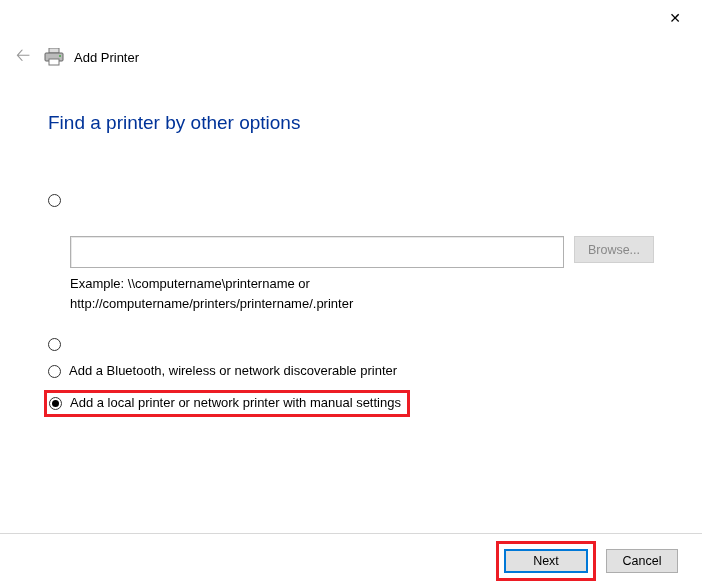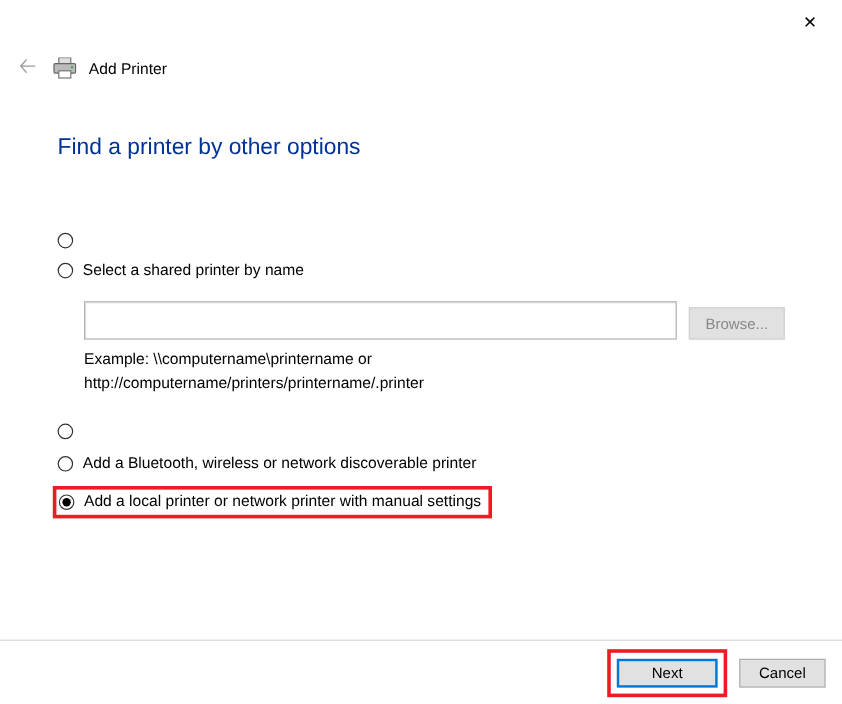--- a/index.html
+++ b/index.html
@@ -100,23 +100,23 @@
     position: absolute;
     top: 2px;
     left: 2px;
     width: 7px;
     height: 7px;
     background: #000;
     border-radius: 50%;
   }
   .share-row {
     display: flex;
-    align-items: flex-end;
+    align-items: flex-start;
     gap: 10px;
-    margin: 19px 0 6px 22px;
+    margin: 29px 0 6px 22px;
   }
   .share-input {
     width: 494px;
     height: 32px;
     border: 1px solid #b0b0b0;
     box-shadow: inset 1px 1px 0 #e8e8e8;
     box-sizing: border-box;
     padding: 0 6px;
     font-family: inherit;
     font-size: 13px;
@@ -150,21 +150,21 @@
   .footer {
     position: absolute;
     bottom: 0;
     left: 0;
     right: 0;
     height: 54px;
     border-top: 1px solid #d8d8d8;
     display: flex;
     align-items: center;
     justify-content: flex-end;
-    padding-right: 14px;
+    padding-right: 24px;
     gap: 10px;
     box-sizing: border-box;
   }
   .btn {
     width: 72px;
     height: 24px;
     background: #e1e1e1;
     border: 1px solid #adadad;
     font-family: inherit;
     font-size: 12.5px;
@@ -207,24 +207,20 @@
   </div>
 
   <div class="heading">Find a printer by other options</div>
 
   <div class="options">
 
     <label class="opt">
       <span class="radio"></span>
     </label>
 
-    <label class="opt">
-      <span class="radio"></span>
-      <span class="opt-label">Select a shared printer by name</span>
-    </label>
 
     <div class="share-row">
       <input class="share-input" type="text" value="" style="">
       <button class="browse-btn" disabled="">Browse...</button>
     </div>
     <div class="example-text">
       <span>Example: \\computername\printername or</span><br>
       <span>http://computername/printers/printername/.printer</span>
     </div>
 

